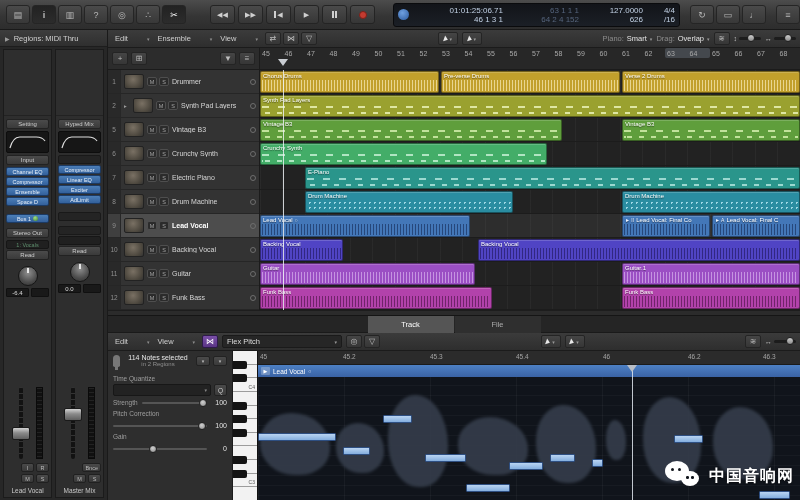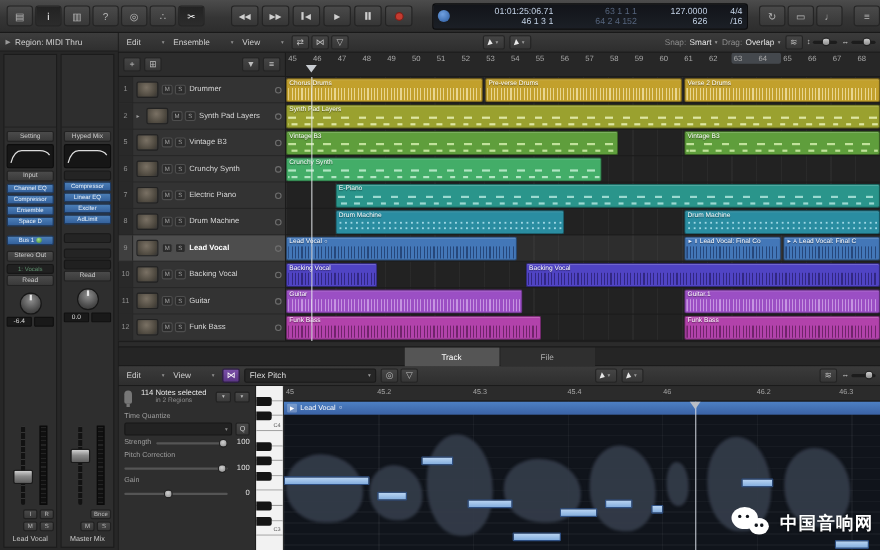--- a/index.html
+++ b/index.html
@@ -265,21 +265,21 @@
           <div class="tb-btn">
             <div>≡</div>
           </div>
         </div>
     </div>
   </header>
 
   <aside class="inspector">
     <div class="insp-bar">
       <span class="tri">▶</span>
-      <span>Region: MIDI Thru</span>
+      <span>Regions: MIDI Thru</span>
     </div>
     <div class="strips" id="strips">
         <div class="strip">
           <div class="spacer-top"></div>
           <div class="s-btn">Setting</div>
           <div class="eq-thumb"><svg width="100%" height="100%" viewBox="0 0 40 18" preserveAspectRatio="none">
               <path d="M2 15 Q5 4 12 4 L29 4 Q35 4 38 8" stroke="#ddd" stroke-width="1.2" fill="none"></path>
             </svg></div>
           <div class="s-btn">Input</div>
           <div class="slot">Channel EQ</div>
@@ -386,21 +386,21 @@
       <div class="cursor-btn">
           <span class="cursor-arrow"></span>
           <span class="carat" style="font-size:5px;color:#999">▾</span>
         </div>
       <div class="cursor-btn">
           <span class="cursor-arrow"></span>
           <span class="carat" style="font-size:5px;color:#999">▾</span>
         </div>
       <div style="flex:1"></div>
       <div class="snapdrag">
-        <span class="k">Snap:</span>
+        <span class="k">Piano:</span>
         <span class="v">Smart</span>
         <span style="font-size:5px;color:#999">▾</span>
       </div>
       <div class="snapdrag">
         <span class="k">Drag:</span>
         <span class="v">Overlap</span>
         <span style="font-size:5px;color:#999">▾</span>
       </div>
       <div class="sm-icon">≋</div>
       <div class="zoomer">

